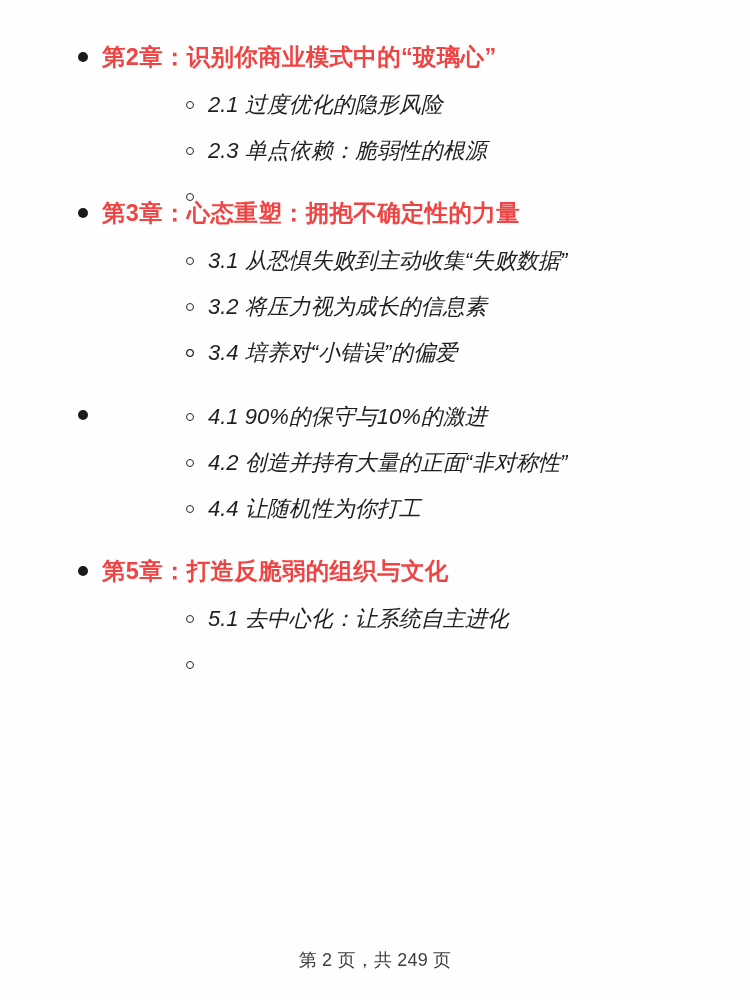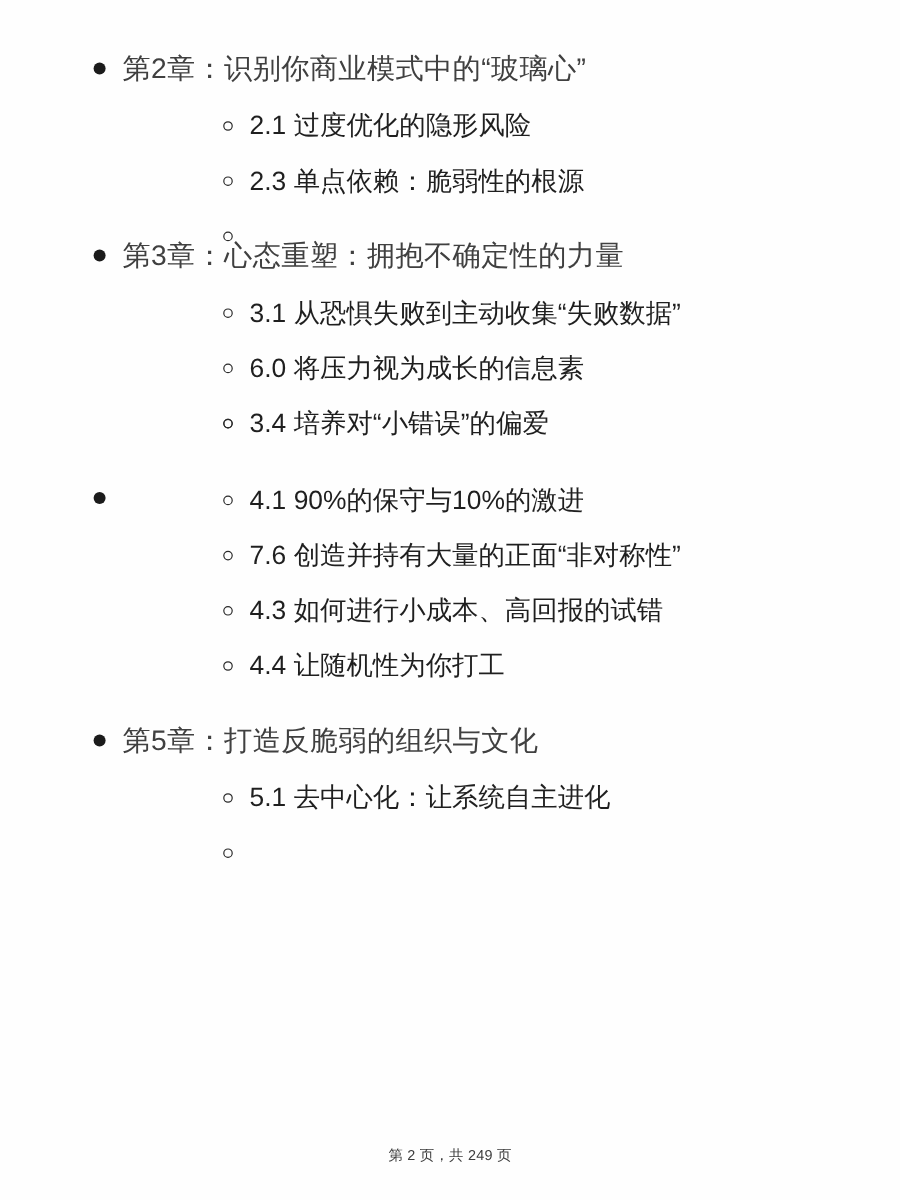--- a/index.html
+++ b/index.html
@@ -28,38 +28,39 @@
     padding: 0;
   }
   .chapter {
     position: relative;
     margin: 0 0 6px 0;
     padding: 0 0 0 62px;
   }
   .chapter-title {
     font-size: 23.5px;
     line-height: 42px;
-    font-weight: 400;
+    font-weight: 700;
     letter-spacing: 0.3px;
-    color: #404040;
+    color: #ef4444;
     white-space: nowrap;
   }
   .chapter > .bullet-disc {
     position: absolute;
     left: 38px;
     top: 16px;
     width: 10px;
     height: 10px;
     border-radius: 50%;
     background: #1b1b1b;
   }
   .sections {
     list-style: none;
     margin: 4px 0 18px 0;
     padding: 0;
+    font-style: italic;
   }
   .section {
     position: relative;
     padding: 0 0 0 106px;
     margin: 0;
   }
   .section-title {
     font-size: 22px;
     line-height: 46px;
     font-weight: 500;
@@ -76,21 +77,21 @@
     border: 1.6px solid #2a2a2a;
     background: transparent;
     box-sizing: border-box;
   }
   .footer {
     position: absolute;
     left: 0;
     right: 0;
     bottom: 28px;
     text-align: center;
-    font-size: 12px;
+    font-size: 18px;
     color: #3d3d3d;
     letter-spacing: 0.2px;
   }
 </style>
 </head>
 <body>
 
 <div class="page">
   <ul class="toc" id="toc-root">
       <li class="chapter">
@@ -113,45 +114,41 @@
       <li class="chapter">
         <span class="bullet-disc"></span>
         <div class="chapter-title">第3章：心态重塑：拥抱不确定性的力量</div>
         <ul class="sections">
           <li class="section">
             <span class="bullet-circle"></span>
             <div class="section-title">3.1 从恐惧失败到主动收集“失败数据”</div>
           </li>
           <li class="section">
             <span class="bullet-circle"></span>
-            <div class="section-title">6.0 将压力视为成长的信息素</div>
+            <div class="section-title">3.2 将压力视为成长的信息素</div>
           </li>
           <li class="section">
             <span class="bullet-circle"></span>
           </li>
           <li class="section">
             <span class="bullet-circle"></span>
             <div class="section-title">3.4 培养对“小错误”的偏爱</div>
           </li>
         </ul>
       </li>
       <li class="chapter">
         <span class="bullet-disc"></span>
         <ul class="sections">
           <li class="section">
             <span class="bullet-circle"></span>
             <div class="section-title">4.1 90%的保守与10%的激进</div>
           </li>
           <li class="section">
             <span class="bullet-circle"></span>
-            <div class="section-title">7.6 创造并持有大量的正面“非对称性”</div>
-          </li>
-          <li class="section">
-            <span class="bullet-circle"></span>
-            <div class="section-title">4.3 如何进行小成本、高回报的试错</div>
+            <div class="section-title">4.2 创造并持有大量的正面“非对称性”</div>
           </li>
           <li class="section">
             <span class="bullet-circle"></span>
             <div class="section-title">4.4 让随机性为你打工</div>
           </li>
         </ul>
       </li>
       <li class="chapter">
         <span class="bullet-disc"></span>
         <div class="chapter-title">第5章：打造反脆弱的组织与文化</div>

